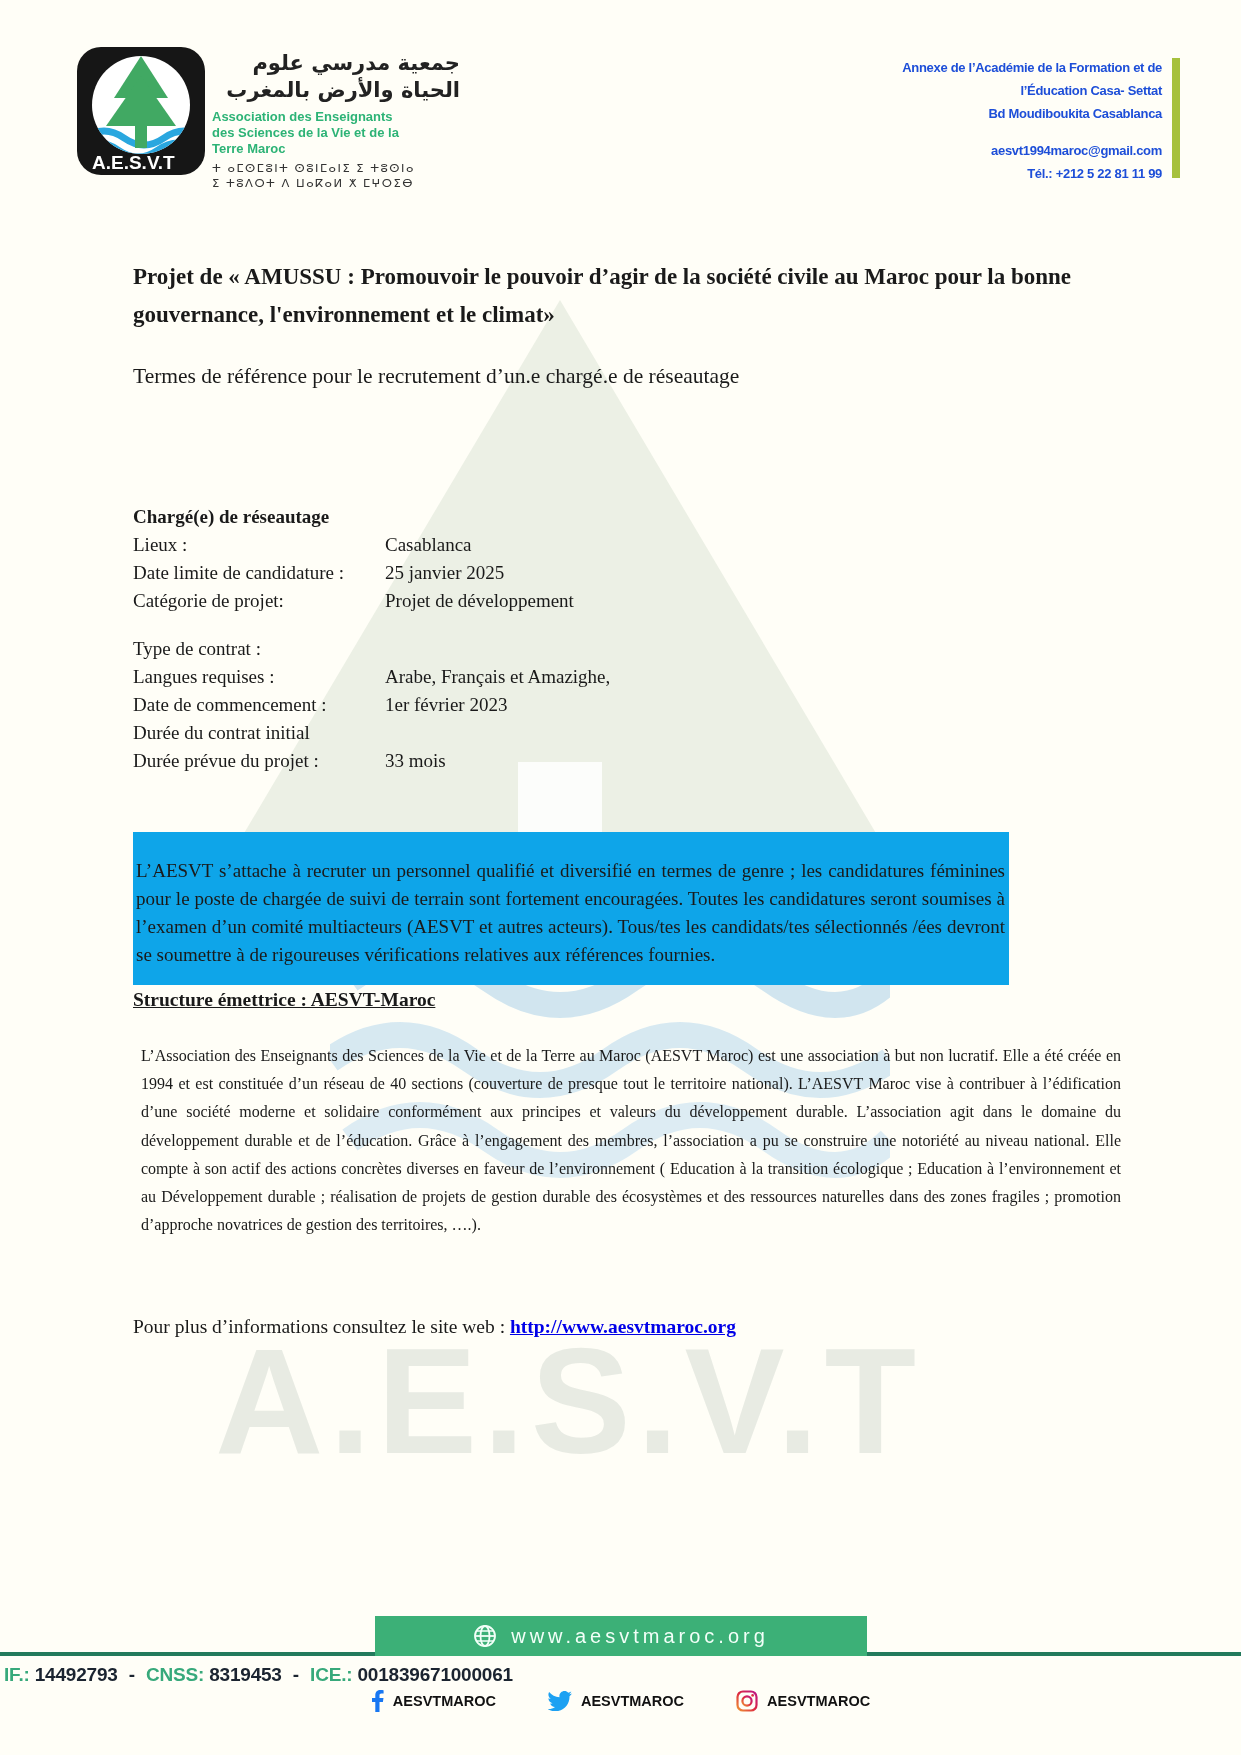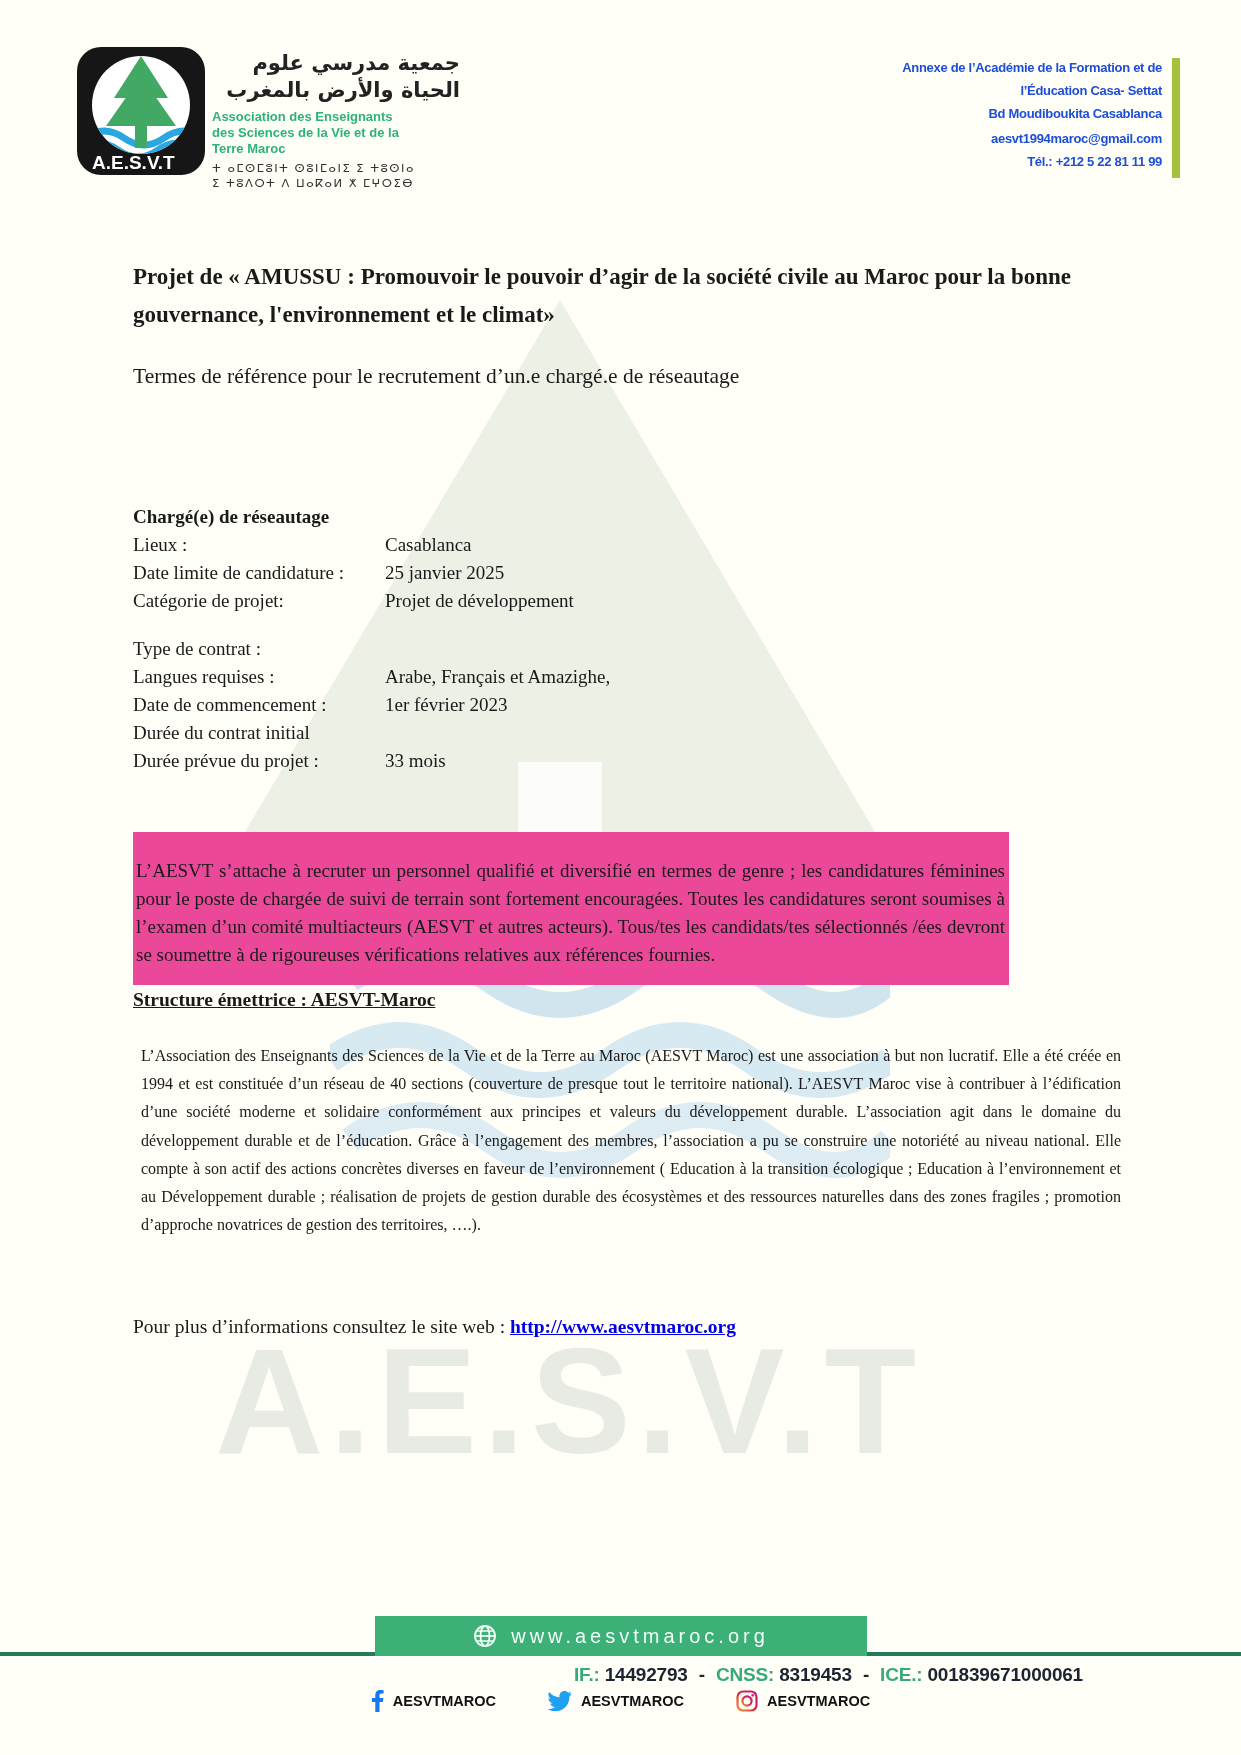--- a/index.html
+++ b/index.html
@@ -19,51 +19,51 @@
   .logo{position:absolute;left:76px;top:46px;width:130px;height:130px;}
   .org{position:absolute;left:212px;top:50px;width:248px;}
   .org-ar{font-family:"DejaVu Sans",sans-serif;font-weight:700;font-size:21px;line-height:27px;direction:rtl;color:#222;}
   .org-fr{margin-top:5px;font-family:"Liberation Sans",sans-serif;font-weight:700;font-size:13px;
           line-height:16px;color:#2db376;}
   .org-tif{margin-top:4px;font-family:"DejaVu Sans",sans-serif;font-size:11.5px;line-height:15px;
            letter-spacing:1.5px;color:#333;}
   .contact{position:absolute;right:79px;top:56px;width:480px;text-align:right;
            font-family:"Liberation Sans",sans-serif;font-weight:700;font-size:13px;line-height:23px;
            letter-spacing:-.3px;color:#1d4ed8;}
-  .contact .mail{margin-top:2px;}
+  .contact .mail{margin-top:14px;}
   .vbar{position:absolute;left:1172px;top:58px;width:8px;height:120px;background:#a6c13d;}
 
   
   .h1{position:absolute;left:133px;top:258px;width:965px;font-weight:700;font-size:23px;line-height:38px;}
   .h2{position:absolute;left:133px;top:364px;width:965px;font-size:21.5px;font-weight:400;}
 
   
   .details{position:absolute;left:133px;top:503px;width:1000px;font-size:19px;}
   .d-head{font-weight:700;line-height:28px;}
   .d-row{display:flex;line-height:28px;}
   .d-row .lbl{width:252px;flex:0 0 252px;font-weight:400;}
   .d-row .val{width:730px;}
   .d-gap{height:20px;}
 
   
-  .hl{position:absolute;left:133px;top:832px;width:876px;height:153px;background:#ec4899;}
+  .hl{position:absolute;left:133px;top:832px;width:876px;height:153px;background:#0ea5e9;}
   .hl p{margin:0;padding:25px 4px 0 3px;font-size:19px;line-height:28px;text-align:justify;}
 
   
   .sec-h{position:absolute;left:133px;top:989px;font-size:19.5px;font-weight:700;text-decoration:underline;}
   .body-p{position:absolute;left:133px;top:1034px;width:980px;margin:8px;font-size:16px;line-height:28.2px;text-align:justify;}
   .info-line{position:absolute;left:133px;top:1316px;width:980px;font-size:19.5px;}
   .info-line a{color:#0000e8;font-weight:700;text-decoration:underline;}
 
   
   .f-line{position:absolute;left:0;top:1652px;width:1241px;height:4px;background:#237a5c;}
   .f-bar{position:absolute;left:375px;top:1616px;width:492px;height:40px;background:#3cb077;
          display:flex;align-items:center;justify-content:center;gap:14px;
          font-family:"Liberation Sans",sans-serif;color:#f2fff8;font-size:20px;letter-spacing:4px;text-align:right;}
-  .f-reg{position:absolute;left:12px;top:1664px;width:1071px;text-align:right;
+  .f-reg{position:absolute;left:4px;top:1664px;width:1071px;text-align:left;
          font-family:"Liberation Sans",sans-serif;font-weight:700;font-size:19px;letter-spacing:-.2px;color:#1b2430;}
   .f-reg .g{color:#37a97b;}
   .f-reg .sep{margin:0 6px;}
   .f-social{position:absolute;left:0;top:1690px;width:1241px;display:flex;justify-content:center;gap:52px;
             font-family:"Liberation Sans",sans-serif;font-weight:700;font-size:14.5px;color:#111;}
   .s-item{display:flex;align-items:center;gap:9px;}
   .s-item svg{display:block;}
 </style>
 </head>
 <body>

